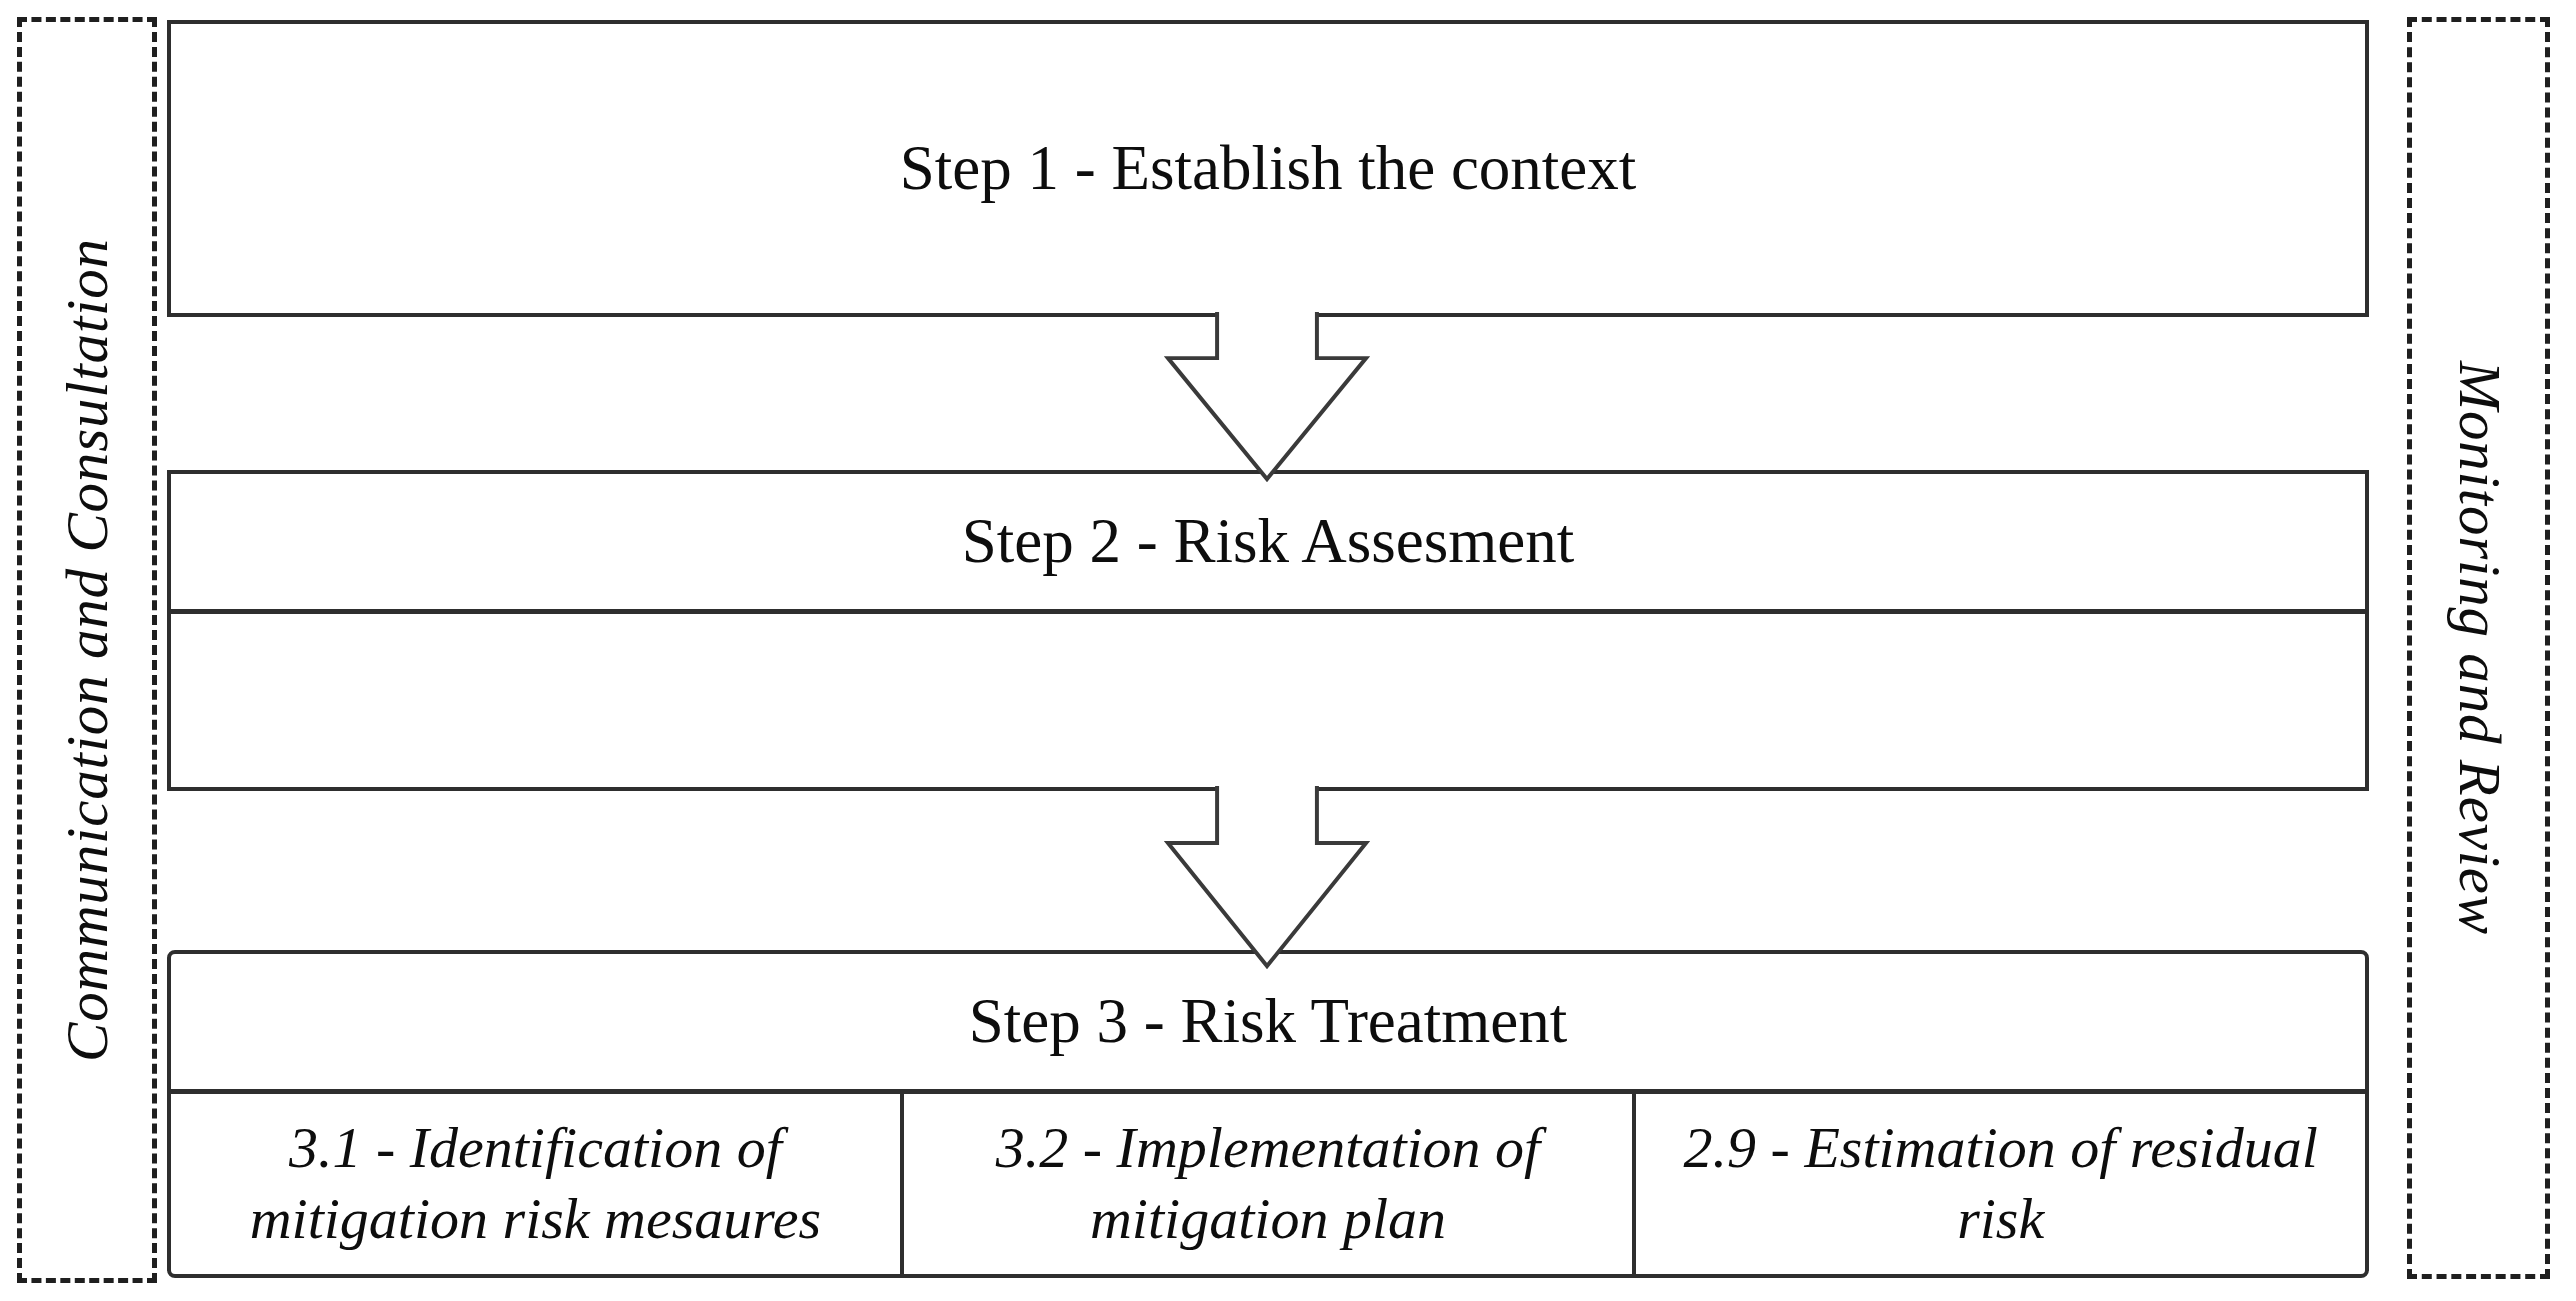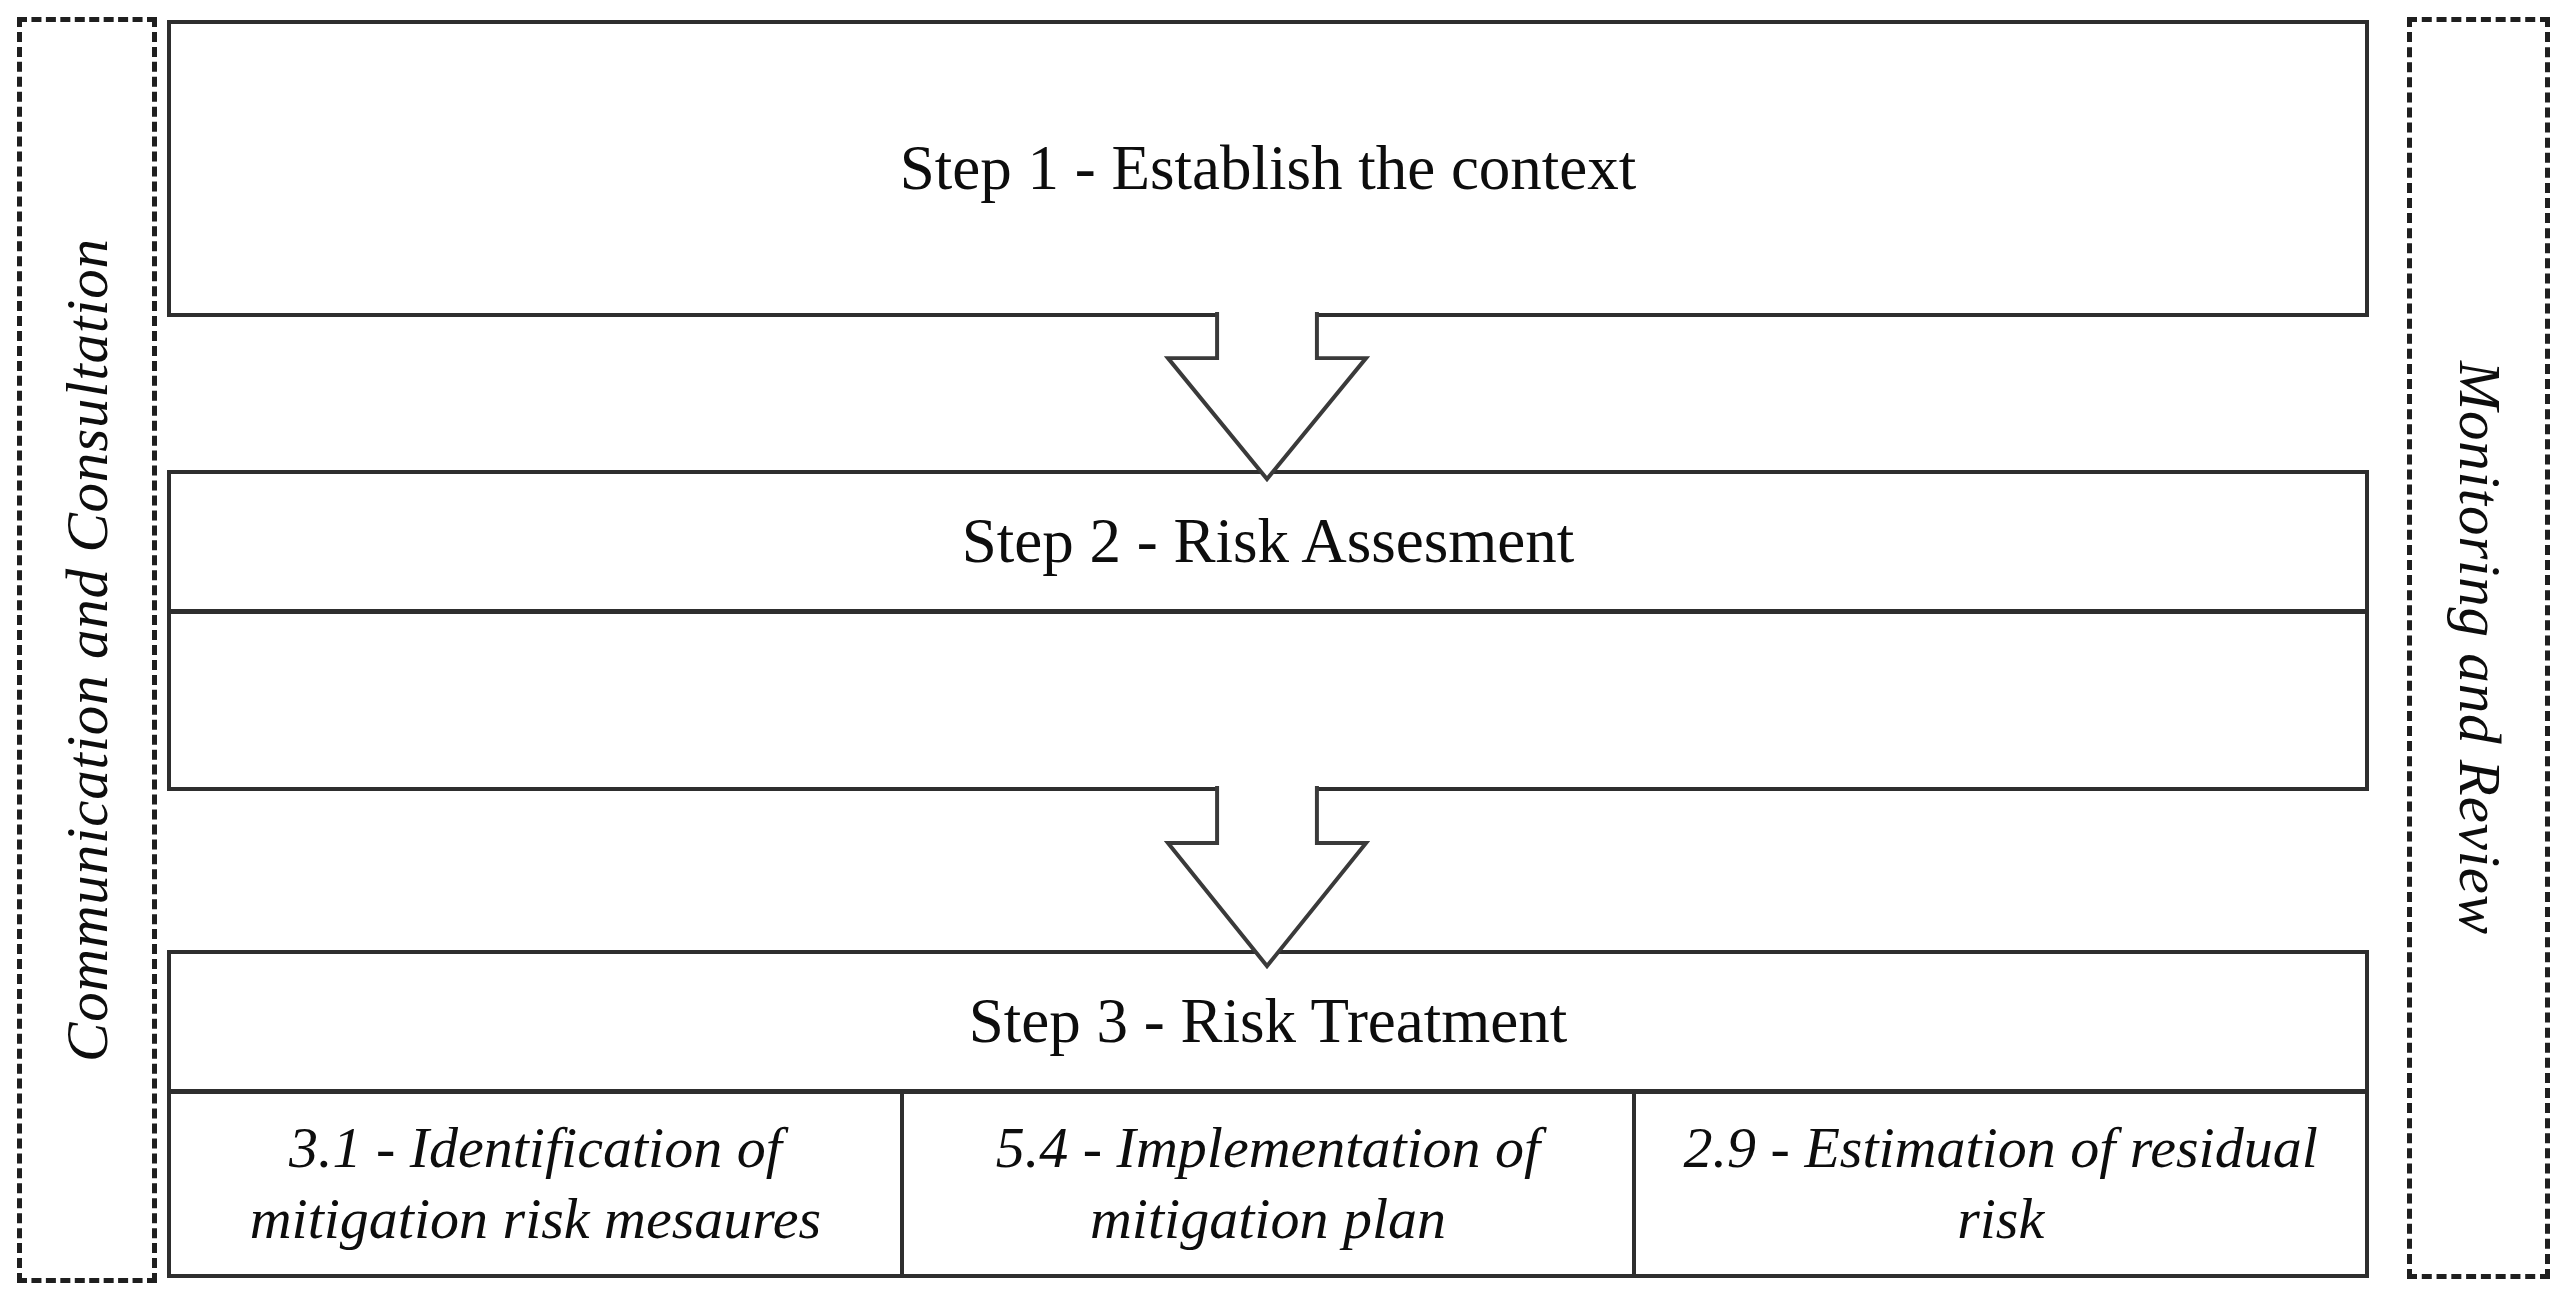--- a/index.html
+++ b/index.html
@@ -40,21 +40,21 @@
     left: 167px;
     width: 2202px;
     background: #ffffff;
     border: 4.8px solid #2e2e2e;
     box-sizing: border-box;
     display: flex;
     flex-direction: column;
   }
   #step1 { top: 20px;   height: 297px; justify-content: flex-end; }
   #step2 { top: 470px;  height: 321px; }
-  #step3 { top: 950px; height: 328px; }
+  #step3 { top: 950px; height: 328px; border-radius: 8px; }
 
   .step-title {
     flex: 1;
     display: flex;
     align-items: center;
     justify-content: center;
     font-size: 63px;
     text-align: center;
   }
   .has-subrow .step-title {
@@ -108,21 +108,21 @@
   </div>
 
   <div class="box has-subrow" id="step2">
     <div class="step-title">Step 2 - Risk Assesment</div>
   </div>
 
   <div class="box has-subrow" id="step3">
     <div class="step-title">Step 3 - Risk Treatment</div>
     <div class="sub-row">
       <div class="sub-cell">3.1 - Identification of mitigation risk mesaures</div>
-      <div class="sub-cell">5.4 - Implementation of mitigation plan</div>
+      <div class="sub-cell">3.2 - Implementation of mitigation plan</div>
       <div class="sub-cell">2.9 - Estimation of residual risk</div>
     </div>
   </div>
 
   <div class="arrow" id="arrow1">
     <svg viewBox="0 0 260 215" preserveAspectRatio="none" aria-hidden="true">
       <path d="M67,0 L67,58 L5,58 L130,210 L255,58 L193,58 L193,0" fill="#ffffff" stroke="#3a3a3a" stroke-width="5" stroke-linejoin="miter"></path>
     </svg>
   </div>
 

